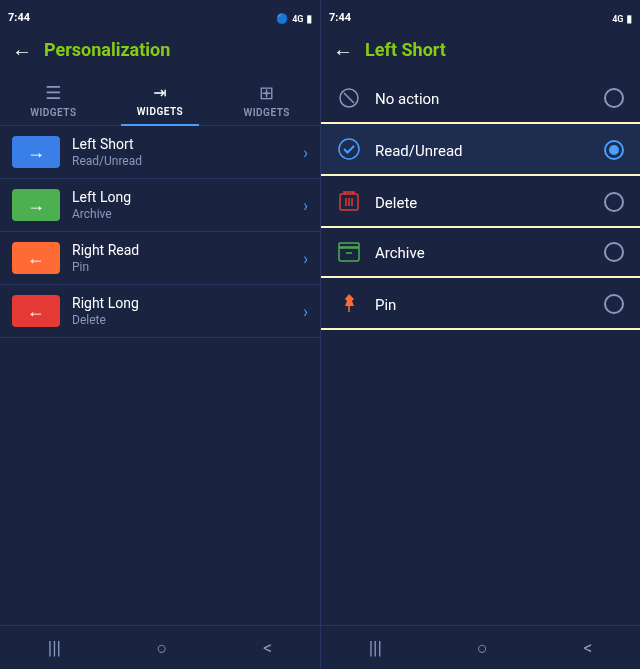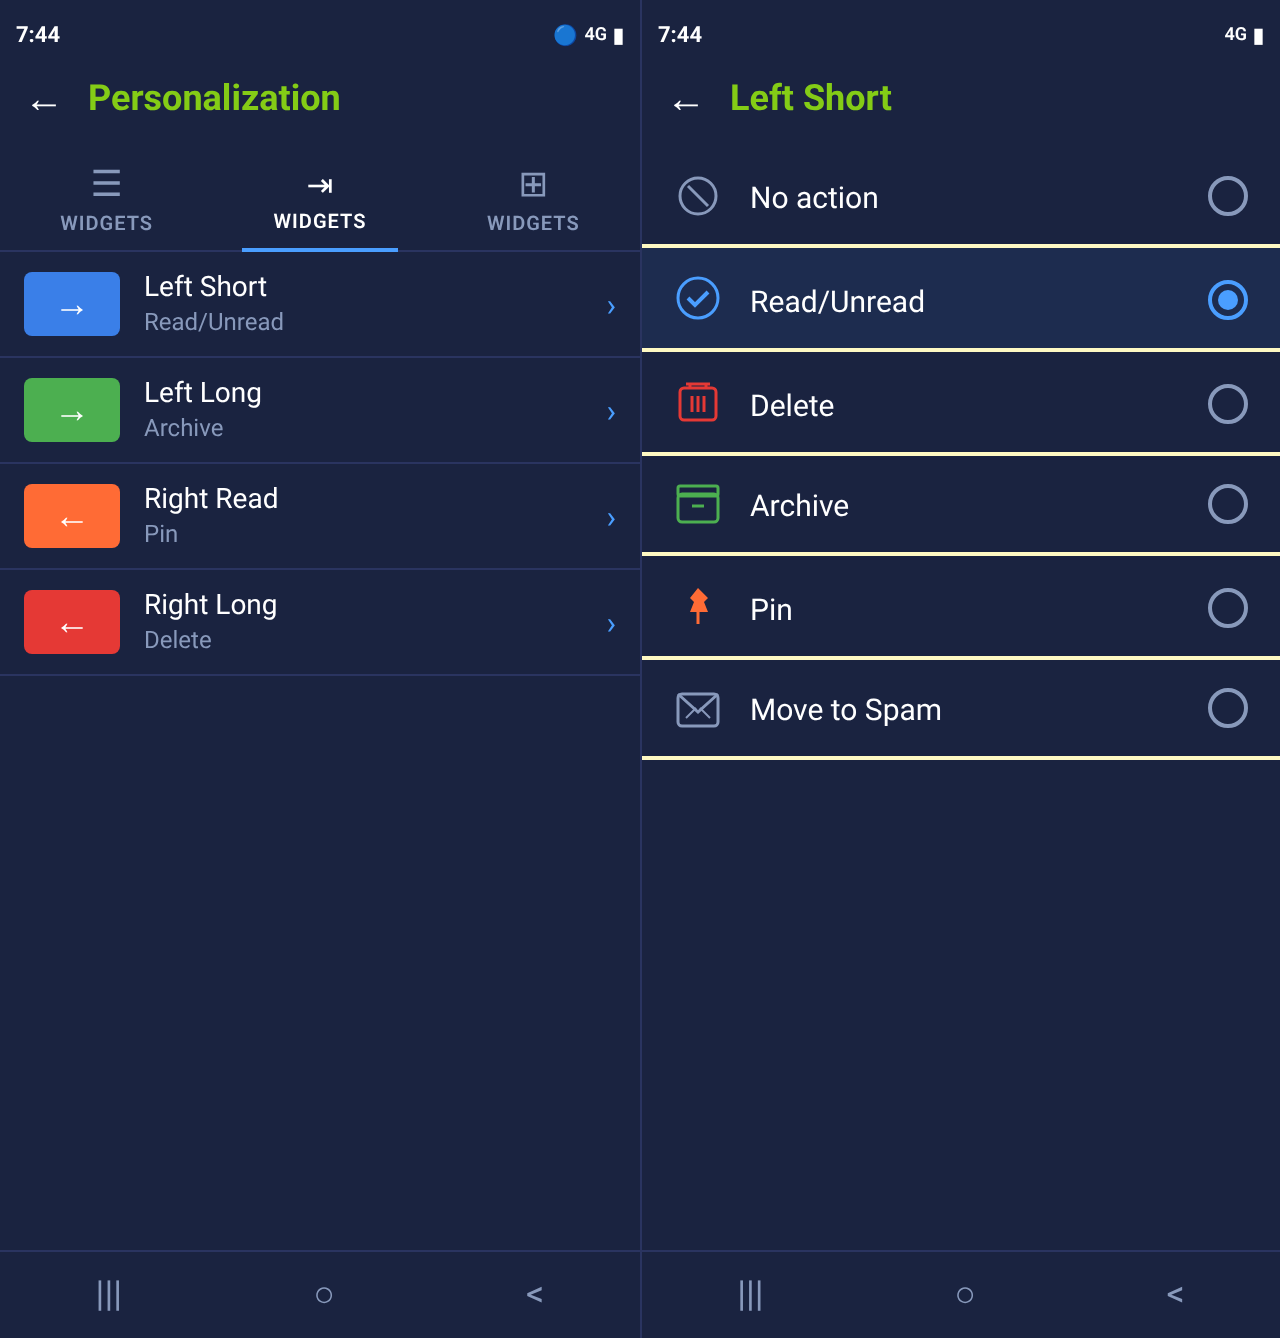--- a/index.html
+++ b/index.html
@@ -350,32 +350,20 @@
         <svg width="22" height="22" viewBox="0 0 22 22">
           <path d="M11 2 L16 7 L14 9 L16 14 L7 14 L9 9 L7 7 Z" fill="#ff6b35"></path>
           <line x1="11" y1="14" x2="11" y2="20" stroke="#ff6b35" stroke-width="1.5"></line>
         </svg>
       </div>
       <span class="action-item-label">Pin</span>
       <div class="radio-btn"></div>
     </div>
 
 
-    <div class="action-item">
-      <div class="action-item-icon" style="color:#8899bb;">
-        <svg width="22" height="20" viewBox="0 0 22 20">
-            <rect x="1" y="3" width="20" height="16" rx="2" fill="none" stroke="#8899bb" stroke-width="1.5"></rect>
-            <polyline points="1,3 11,12 21,3" fill="none" stroke="#8899bb" stroke-width="1.5"></polyline>
-            <line x1="5" y1="15" x2="10" y2="10" stroke="#8899bb" stroke-width="1"></line>
-            <line x1="17" y1="15" x2="12" y2="10" stroke="#8899bb" stroke-width="1"></line>
-          </svg>
-      </div>
-      <span class="action-item-label">Move to Spam</span>
-      <div class="radio-btn"></div>
-    </div>
 
   </div>
 
   <div class="bottom-nav">
     <span class="nav-btn">|||</span>
     <span class="nav-btn">○</span>
     <span class="nav-btn">&lt;</span>
   </div>
 
 </div>

